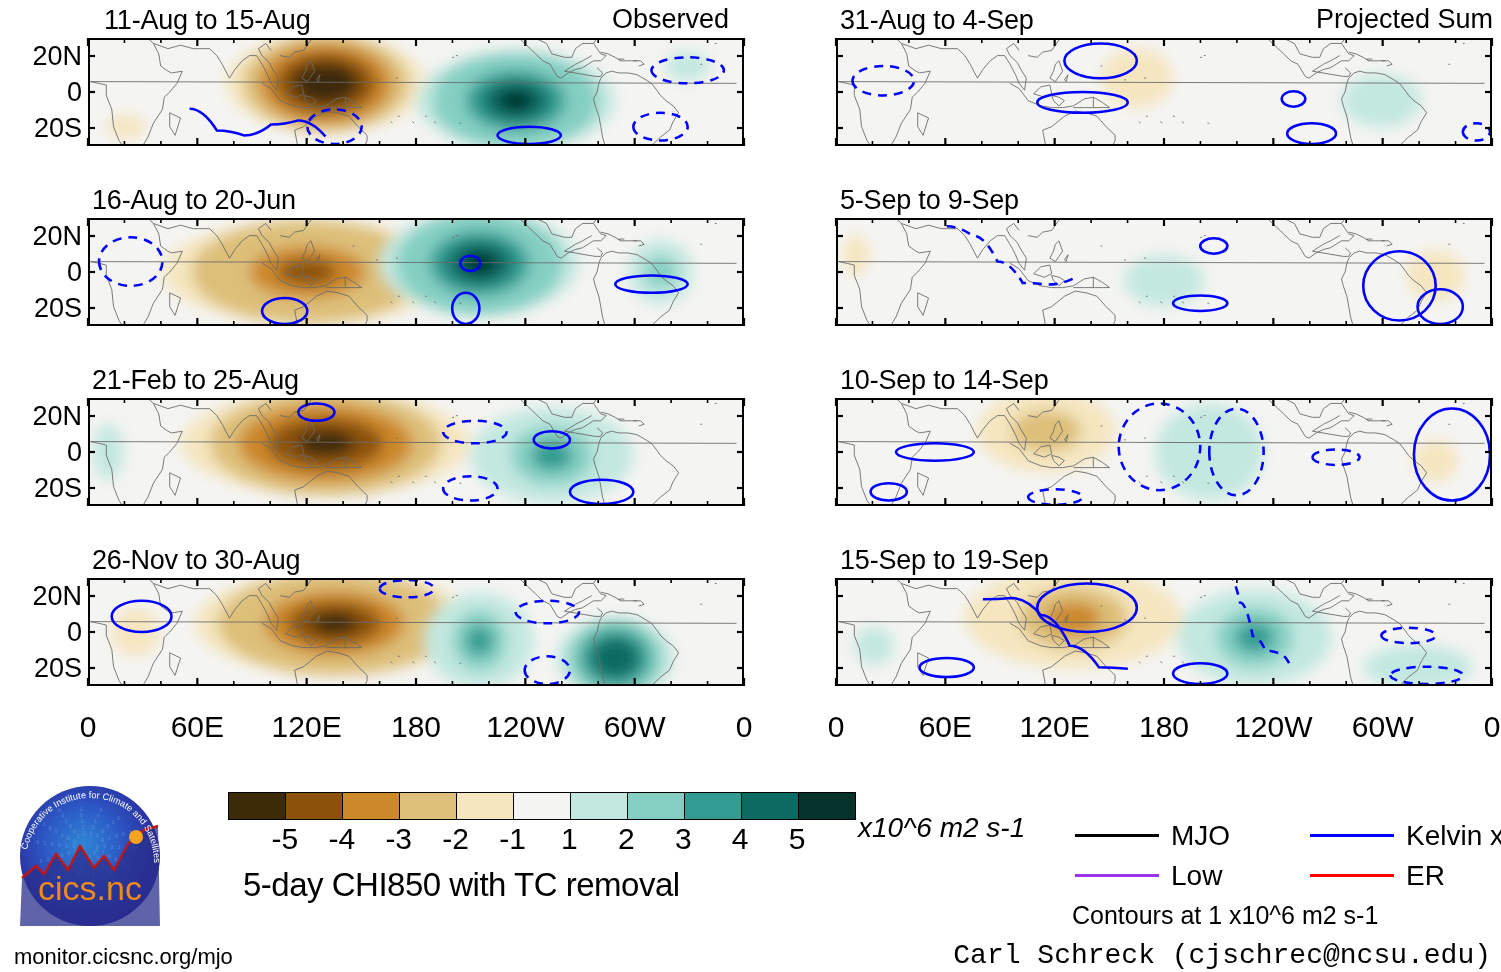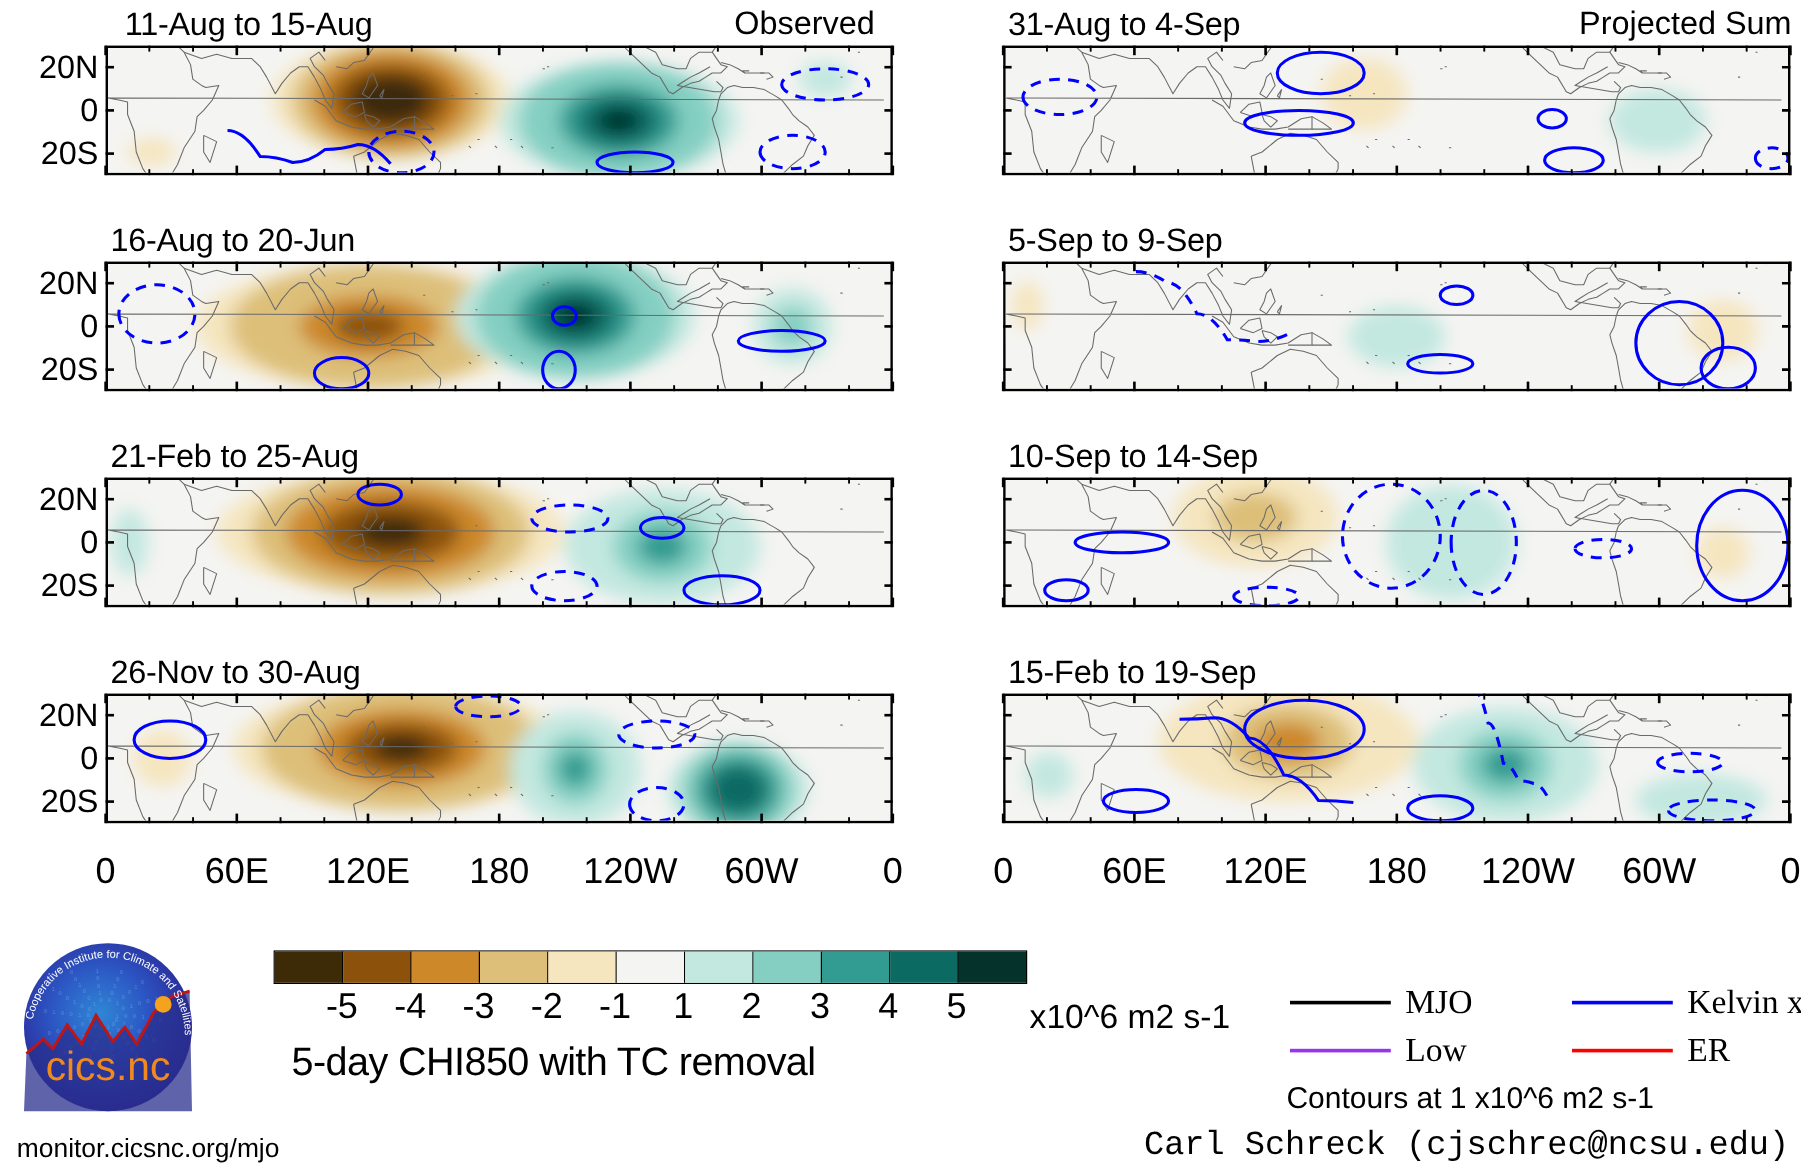--- a/index.html
+++ b/index.html
@@ -14,21 +14,21 @@
   .xlab{position:absolute;font-size:30px;line-height:30px;text-align:center;white-space:nowrap;}
   
   #colorbar{position:absolute;display:flex;border:1px solid #000;box-sizing:content-box;}
   #colorbar div{height:100%;border-right:1px solid #000;box-sizing:border-box;}
   #colorbar div:last-child{border-right:none;}
   .cbtick{position:absolute;font-size:30px;line-height:30px;text-align:center;white-space:nowrap;}
   .units{position:absolute;font-size:28px;line-height:28px;white-space:nowrap;}
   .maintitle{position:absolute;font-size:33px;line-height:46px;white-space:nowrap;letter-spacing:-0.5px;}
   
   .lgline{position:absolute;height:3px;}
-  .lglabel{position:absolute;font-size:28px;line-height:28px;white-space:nowrap;font-family:Liberation Serif, serif;}
+  .lglabel{position:absolute;font-size:28px;line-height:28px;white-space:nowrap;}
   .note{position:absolute;font-size:25px;line-height:25px;white-space:nowrap;text-align:center;}
   .credit{position:absolute;font-size:28px;line-height:24px;white-space:nowrap;font-family:Liberation Mono, monospace;}
   .urltxt{position:absolute;font-size:22px;line-height:22px;white-space:nowrap;}
   
   #logo{position:absolute;left:10px;top:782px;width:170px;height:148px;}
 </style>
 </head>
 <body>
 
 <div id="figure-root"></div>
@@ -856,21 +856,21 @@
         <line x1="619.5555555555555" x2="619.5555555555555" y1="108" y2="103" stroke="#000" stroke-width="1.6"></line>
         <line x1="656" x2="656" y1="0" y2="8" stroke="#000" stroke-width="2.2"></line>
         <line x1="656" x2="656" y1="108" y2="100" stroke="#000" stroke-width="2.2"></line>
         <line y1="90" y2="90" x1="0" x2="7" stroke="#000" stroke-width="2.2"></line>
         <line y1="90" y2="90" x1="656" x2="649" stroke="#000" stroke-width="2.2"></line>
         <line y1="54" y2="54" x1="0" x2="7" stroke="#000" stroke-width="2.2"></line>
         <line y1="54" y2="54" x1="656" x2="649" stroke="#000" stroke-width="2.2"></line>
         <line y1="18" y2="18" x1="0" x2="7" stroke="#000" stroke-width="2.2"></line>
         <line y1="18" y2="18" x1="656" x2="649" stroke="#000" stroke-width="2.2"></line>
       </svg></div>
-    <div class="ptitle" style="left: 840px; top: 547px;">15-Feb to 19-Sep</div>
+    <div class="ptitle" style="left: 840px; top: 547px;">15-Sep to 19-Sep</div>
     <div class="panel" style="left: 836px; top: 578px; width: 656px; height: 108px;">
       <svg viewBox="0 0 656 108" preserveAspectRatio="none">
         <defs>
           <filter id="blur7" x="-30%" y="-30%" width="160%" height="160%">
             <feGaussianBlur stdDeviation="7"></feGaussianBlur>
           </filter>
         </defs>
         <rect width="656" height="108" fill="#f4f4f2"></rect>
         <g filter="url(#blur7)">
           <ellipse cx="236.9" cy="39.6" rx="109.3" ry="52.2" fill="#f5e6c0"></ellipse>
@@ -1032,21 +1032,21 @@
     <div class="cbtick" style="width: 60px; left: 311.818px; top: 824px;">-4</div>
     <div class="cbtick" style="width: 60px; left: 368.727px; top: 824px;">-3</div>
     <div class="cbtick" style="width: 60px; left: 425.636px; top: 824px;">-2</div>
     <div class="cbtick" style="width: 60px; left: 482.545px; top: 824px;">-1</div>
     <div class="cbtick" style="width: 60px; left: 539.455px; top: 824px;">1</div>
     <div class="cbtick" style="width: 60px; left: 596.364px; top: 824px;">2</div>
     <div class="cbtick" style="width: 60px; left: 653.273px; top: 824px;">3</div>
     <div class="cbtick" style="width: 60px; left: 710.182px; top: 824px;">4</div>
     <div class="cbtick" style="width: 60px; left: 767.091px; top: 824px;">5</div>
   </div>
-<div class="units" style="left:858px;top:834px;">x10^6 m2 s-1</div>
+<div class="units" style="left:858px;top:814px;font-style:italic;">x10^6 m2 s-1</div>
 
 <div class="maintitle" style="left:243px;top:862px;">5-day CHI850 with TC removal</div>
 
 <div id="legend-layer">
     <div class="lgline" style="left: 1075px; top: 834px; width: 84px; background: rgb(0, 0, 0);"></div>
     <div class="lglabel" style="left: 1171px; top: 822px;">MJO</div>
     <div class="lgline" style="left: 1310px; top: 834px; width: 84px; background: rgb(0, 0, 255);"></div>
     <div class="lglabel" style="left: 1406px; top: 822px;">Kelvin x2</div>
     <div class="lgline" style="left: 1075px; top: 874px; width: 84px; background: rgb(153, 51, 238);"></div>
     <div class="lglabel" style="left: 1171px; top: 862px;">Low</div>

